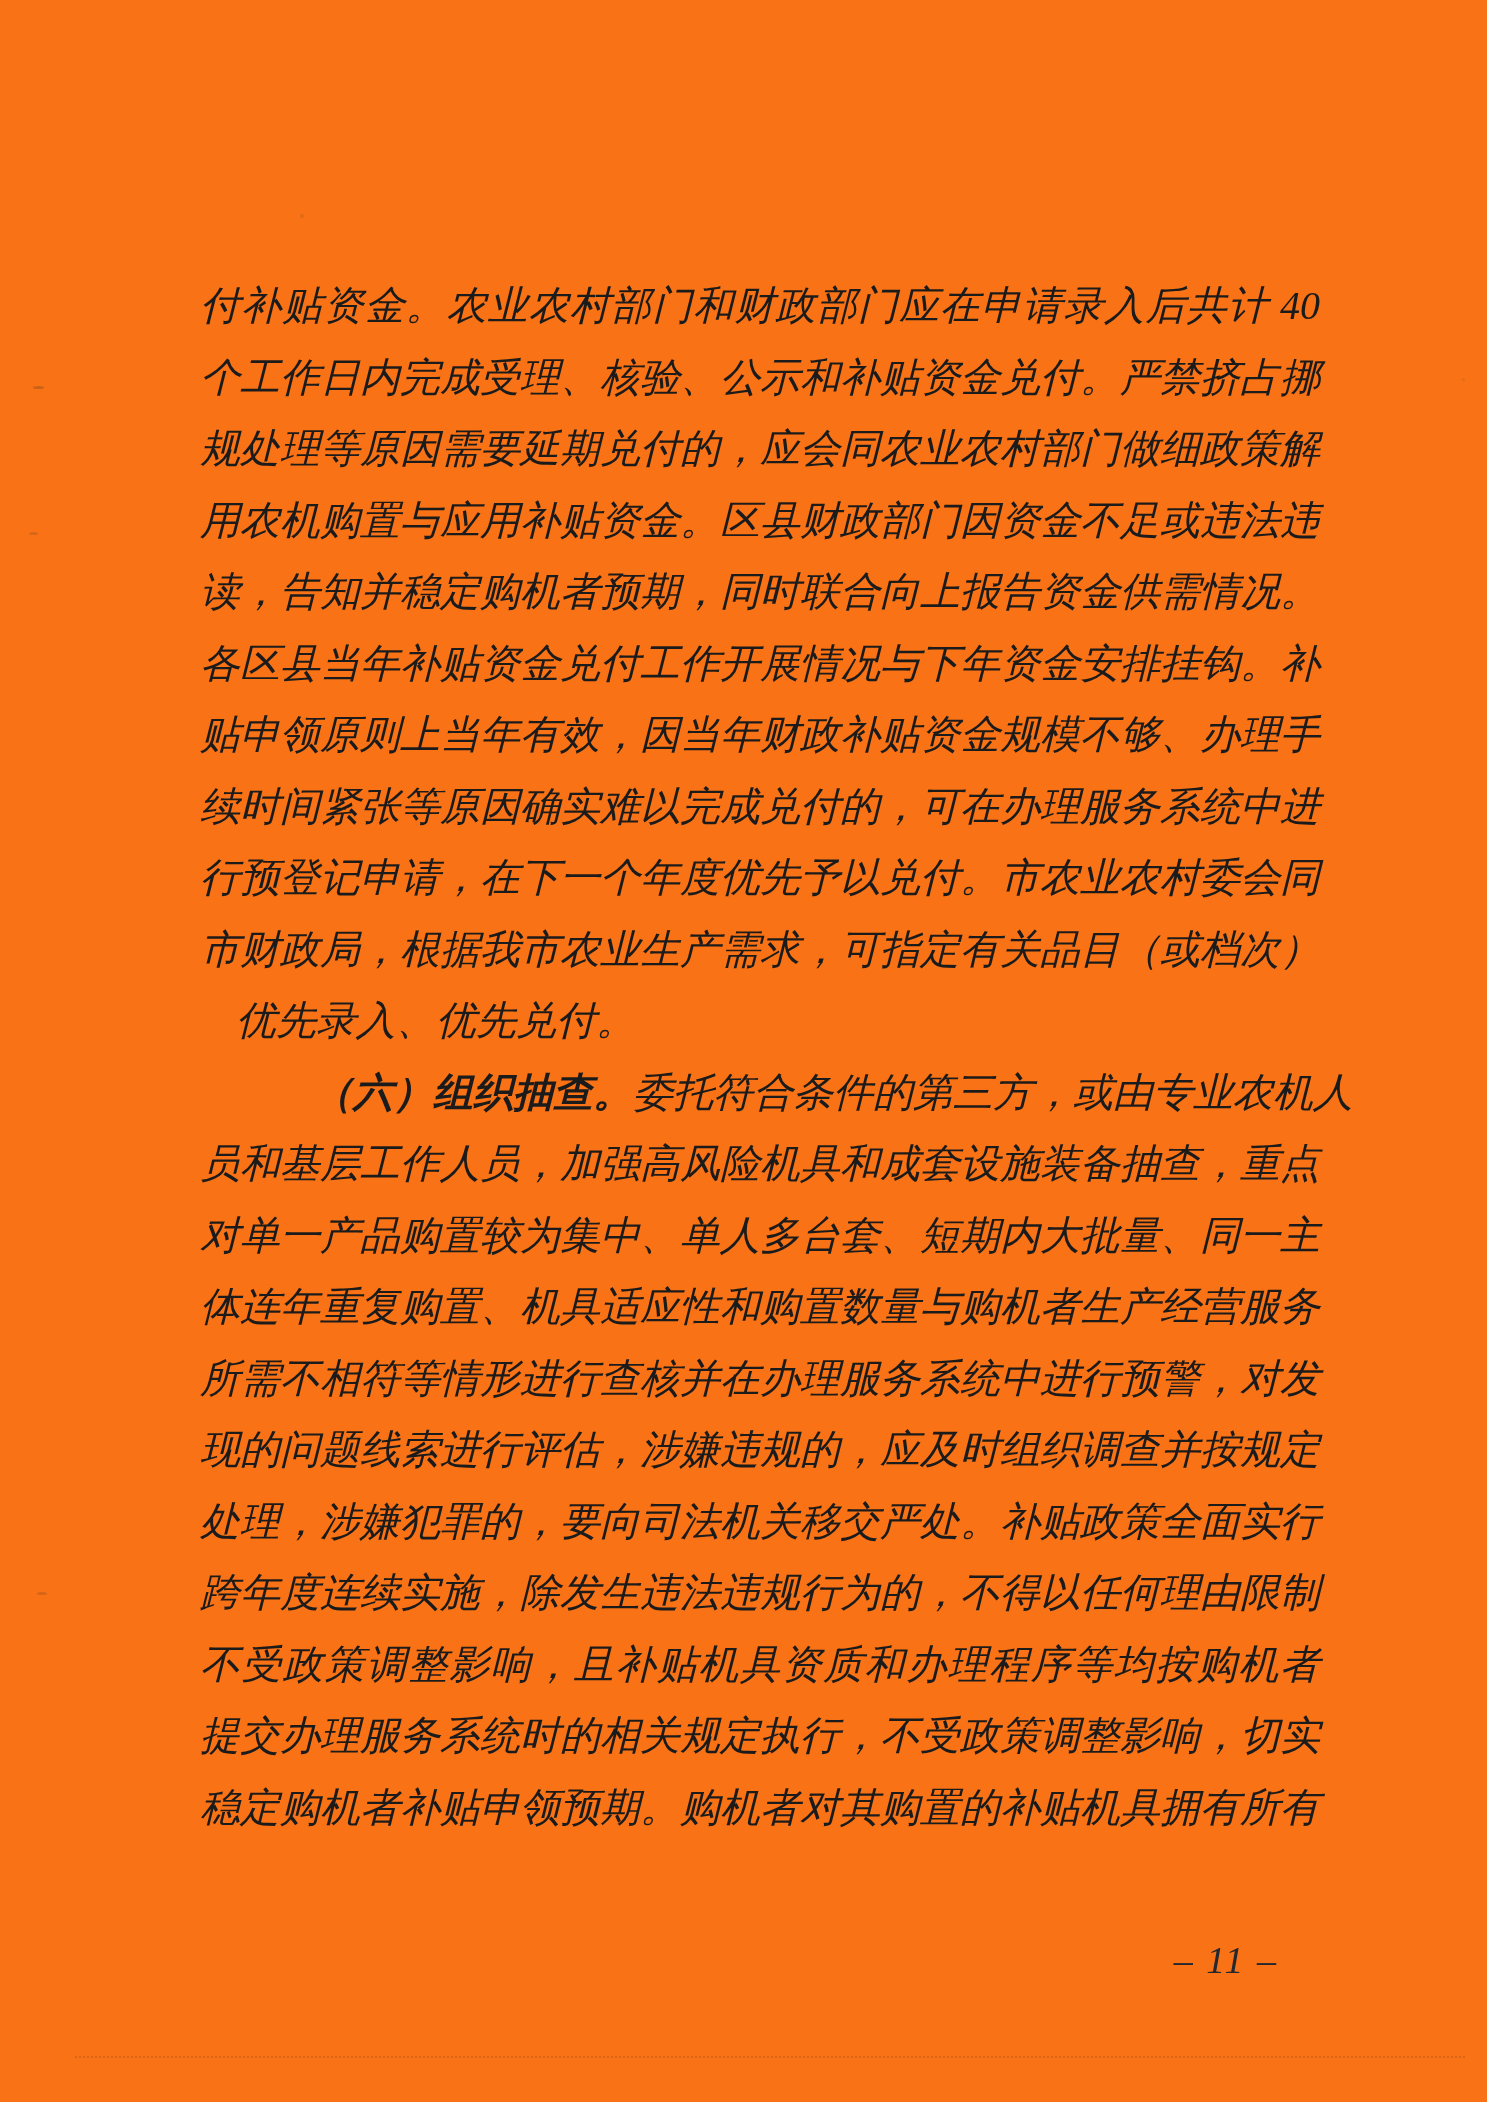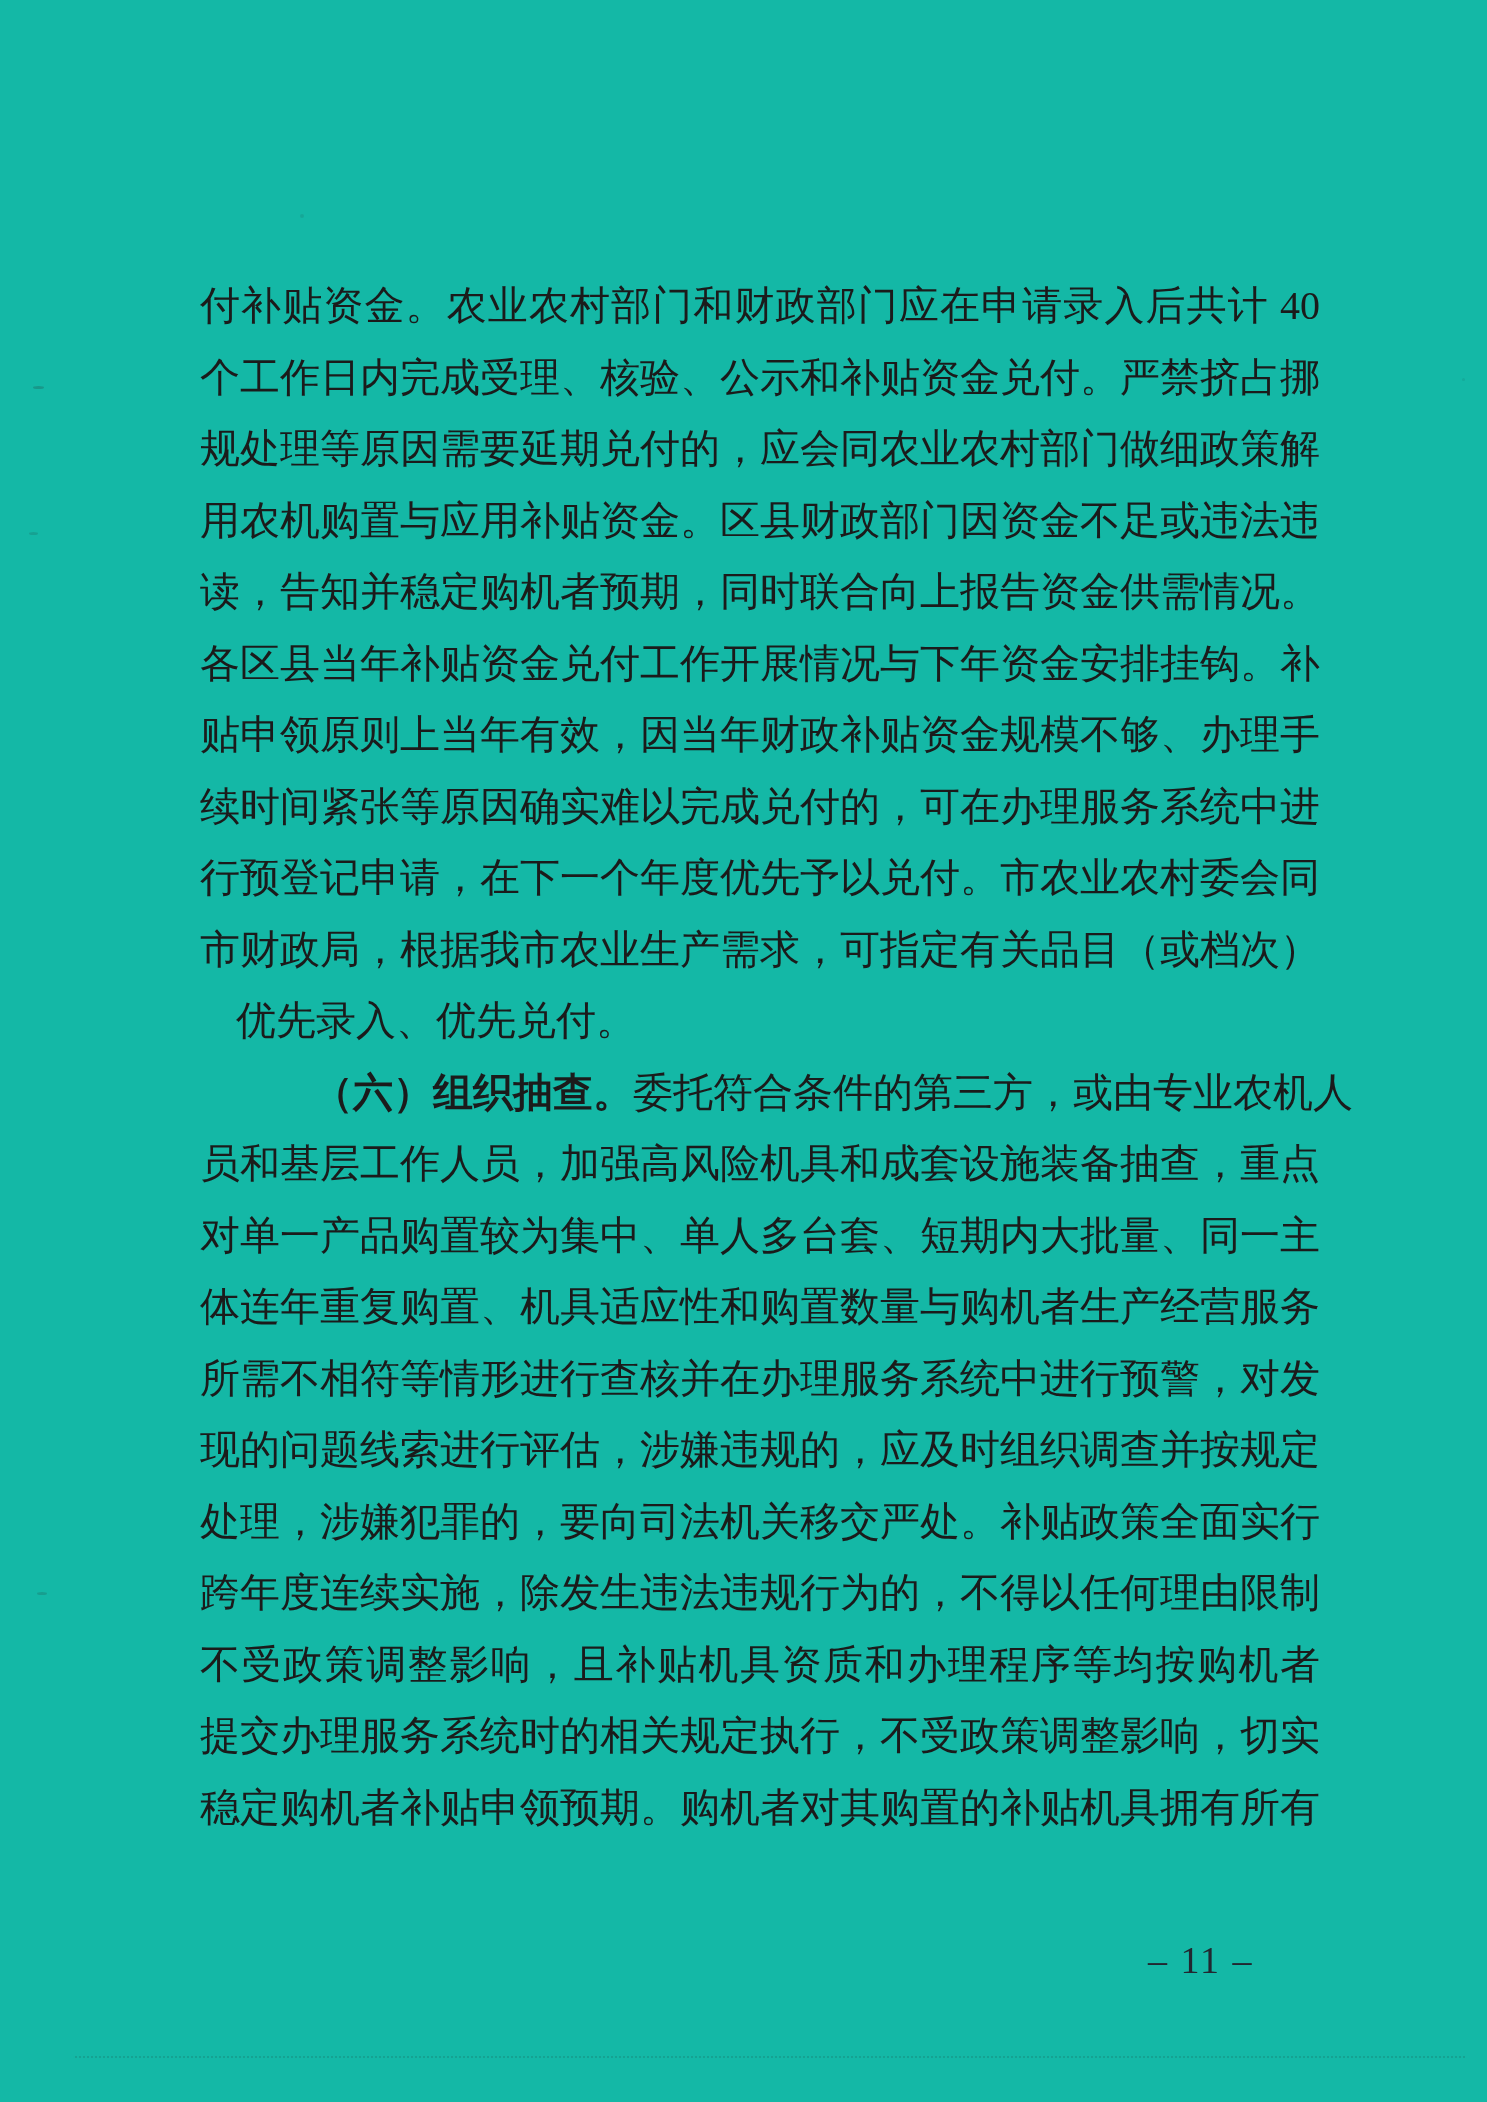--- a/index.html
+++ b/index.html
@@ -6,21 +6,22 @@
     html, body { width: 1487px; height: 2102px; }
     body {
       position: relative;
       background: #ffffff;
       font-family: "Liberation Serif", "DejaVu Serif", serif;
       overflow: hidden;
     }
     .page {
       position: absolute;
       inset: 0;
-      background: #14b8a6;
+      background: #f97316;
+      font-style: italic;
     }
     .textblock {
       position: absolute;
       left: 200px;
       top: 270px;
       width: 1120px;
       color: #1b1b1b;
     }
     .line {
       height: 71.5px;
@@ -39,28 +40,28 @@
     }
     .line.indent2 {
       padding-left: 80px;
     }
     .heading-bold {
       font-weight: 700;
       margin-left: 33px;
     }
     .page-number {
       position: absolute;
-      left: 1148px;
+      left: 1118px;
       top: 1936px;
       width: 160px;
       height: 48px;
       line-height: 48px;
       font-size: 38px;
       color: #222730;
-      text-align: left;
+      text-align: right;
       letter-spacing: 2px;
       white-space: nowrap;
     }
     
     .speck {
       position: absolute;
       background: rgba(40, 40, 40, 0.22);
       border-radius: 50%;
     }
     .speck.s1 { left: 33px;  top: 386px;  width: 11px; height: 3px; }

